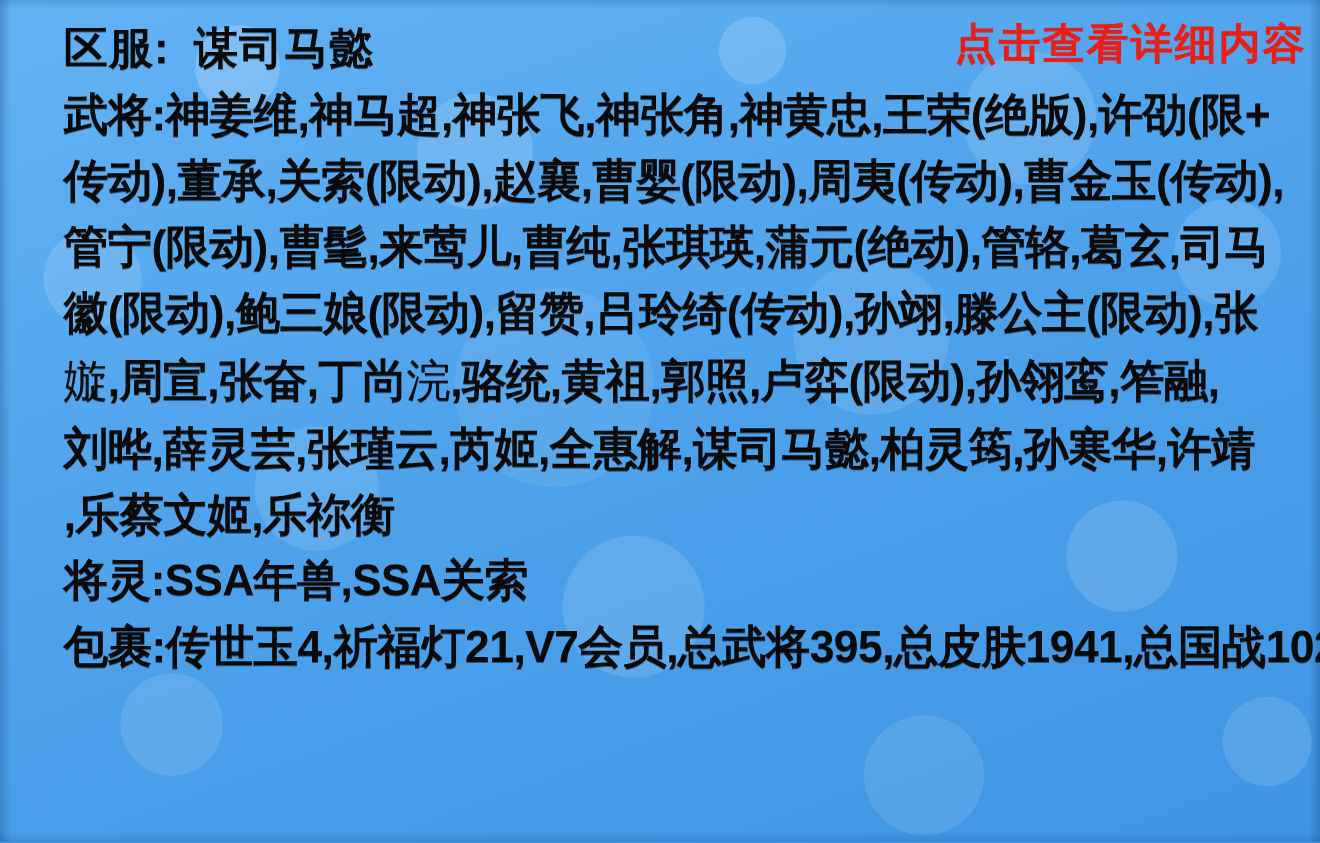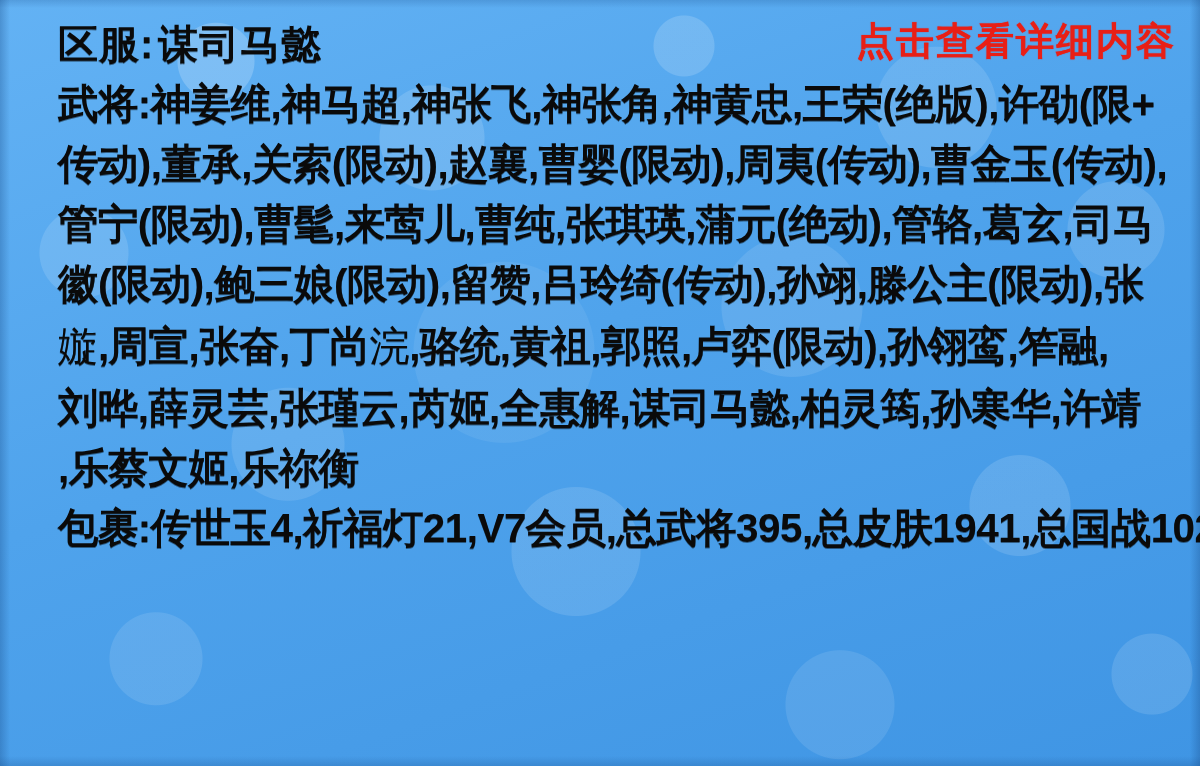--- a/index.html
+++ b/index.html
@@ -53,21 +53,21 @@
 
   .content {
     position: relative;
     z-index: 2;
     padding: 14px 18px 0 58px;
   }
 
   .headline-red {
     position: absolute;
     top: 22px;
-    right: 24px;
+    right: 12px;
     z-index: 4;
     color: #e81f16;
     font-size: 38px;
     font-weight: bold;
     letter-spacing: 2px;
     line-height: 1;
     white-space: nowrap;
     font-family: "Liberation Sans", "DejaVu Sans", sans-serif;
     text-shadow: 0 0 1px #e81f16;
   }
@@ -80,21 +80,21 @@
     white-space: nowrap;
     letter-spacing: -0.5px;
     font-family: "Liberation Sans", "DejaVu Sans", sans-serif;
     text-shadow: 0 1px 0 rgba(0,0,0,0.45);
   }
 
   .line.head {
     letter-spacing: 1px;
   }
 
-  .line.head .key { margin-right: 4px; }
+  .line.head .key { margin-right: 22px; }
 
   
   .line.dense {
     font-size: 41px;
     line-height: 60px;
     transform: scaleX(0.985);
     transform-origin: left center;
   }
 
   .line.tall {
@@ -124,17 +124,18 @@
     <div class="line dense">武将:神姜维,神马超,神张飞,神张角,神黄忠,王荣(绝版),许劭(限+</div>
     <div class="line dense">传动),董承,关索(限动),赵襄,曹婴(限动),周夷(传动),曹金玉(传动),</div>
     <div class="line dense">管宁(限动),曹髦,来莺儿,曹纯,张琪瑛,蒲元(绝动),管辂,葛玄,司马</div>
     <div class="line dense">徽(限动),鲍三娘(限动),留赞,吕玲绮(传动),孙翊,滕公主(限动),张</div>
 
     <div class="line dense tall"><span class="alt-glyph">嫙</span><span>,周宣,张奋,丁尚</span><span class="alt-glyph">浣</span><span>,骆统,黄祖,郭照,卢弈(限动),孙翎鸾,笮融,</span></div>
 
     <div class="line dense">刘晔,薛灵芸,张瑾云,芮姬,全惠解,谋司马懿,柏灵筠,孙寒华,许靖</div>
     <div class="line dense">,乐蔡文姬,乐祢衡</div>
 
+    <div class="line">将灵:SSA年兽,SSA关索</div>
 
     <div class="line dense">包裹:传世玉4,祈福灯21,V7会员,总武将395,总皮肤1941,总国战102,</div>
 
   </div>
 </div>
 
 </body></html>

